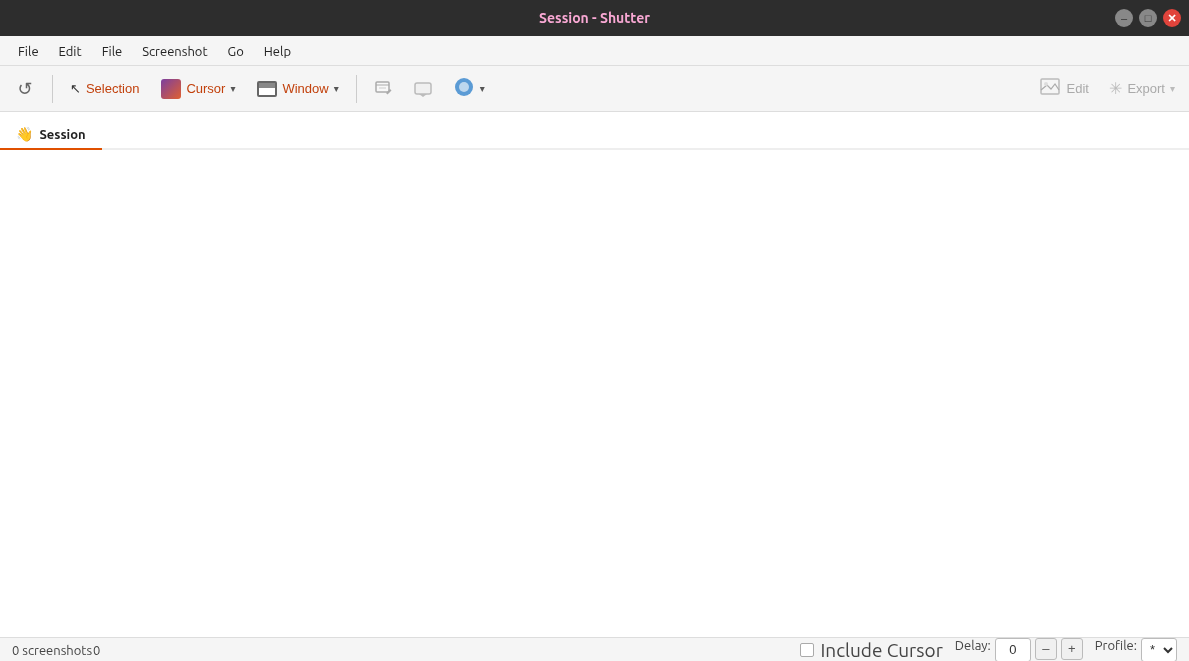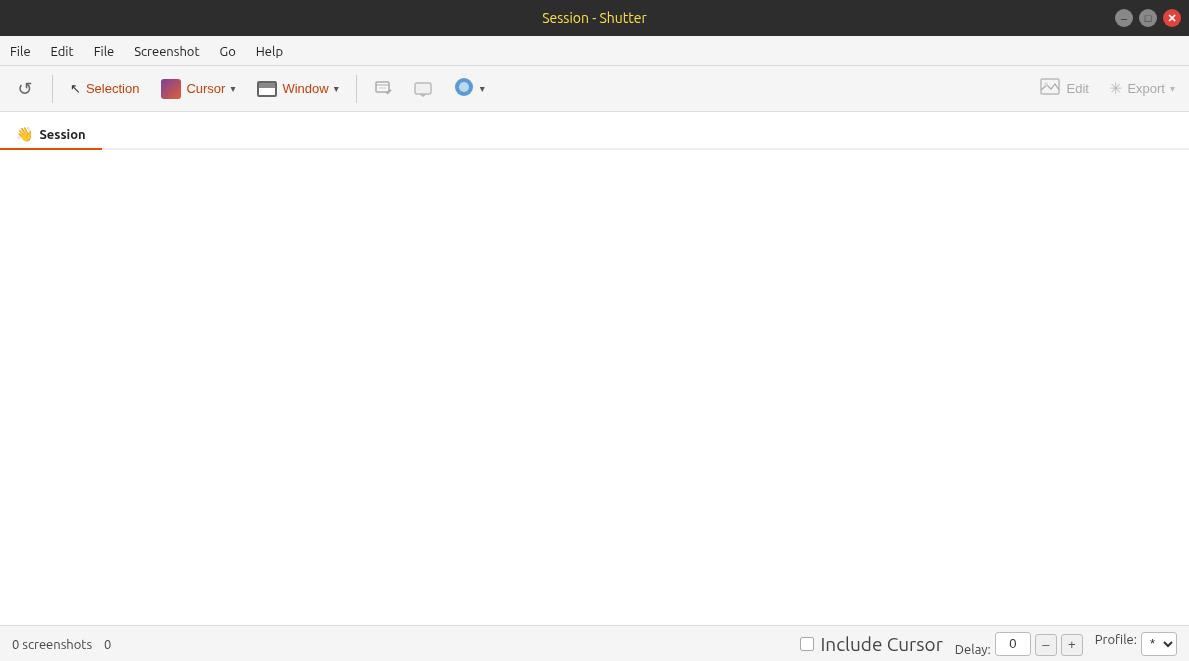--- a/index.html
+++ b/index.html
@@ -23,22 +23,22 @@
       align-items: center;
       justify-content: space-between;
       padding: 0 8px;
       flex-shrink: 0;
     }
     #titlebar-title {
       position: absolute;
       left: 50%;
       transform: translateX(-50%);
       font-size: 14px;
-      font-weight: 400;
-      color: #fde047;
+      font-weight: 700;
+      color: #f9a8d4;
     }
     #titlebar-controls {
       display: flex;
       gap: 6px;
       margin-left: auto;
     }
     .titlebar-btn {
       width: 18px;
       height: 18px;
       border-radius: 50%;
@@ -53,21 +53,21 @@
     .titlebar-btn.maximize { background: #888; color: #333; }
     .titlebar-btn.close { background: #e0443c; color: #fff; font-weight: bold; }
 
     
     #menubar {
       background: #f5f5f5;
       border-bottom: 1px solid #ddd;
       height: 30px;
       display: flex;
       align-items: center;
-      padding: 0 0;
+      padding: 0 8px;
       flex-shrink: 0;
     }
     .menu-item {
       padding: 4px 10px;
       cursor: pointer;
       border-radius: 3px;
       font-size: 13px;
       color: #222;
     }
 
@@ -189,26 +189,26 @@
     #content {
       flex: 1;
       background: #fff;
       overflow: auto;
     }
 
     
     #statusbar {
       background: #f5f5f5;
       border-top: 1px solid #ddd;
-      height: 36px;
+      height: 24px;
       display: flex;
       align-items: center;
       padding: 0 12px;
       flex-shrink: 0;
-      gap: 12px;
+      gap: 1px;
       font-size: 13px;
       color: #444;
     }
     #statusbar-right {
       margin-left: auto;
       display: flex;
       align-items: center;
       gap: 12px;
     }
     .checkbox-label {
@@ -220,21 +220,21 @@
     }
     .checkbox-box {
       width: 14px; height: 14px;
       border: 1px solid #aaa;
       background: #fff;
       border-radius: 2px;
       flex-shrink: 0;
     }
     .delay-control {
       display: flex;
-      align-items: flex-end;
+      align-items: flex-start;
       gap: 4px;
     }
     .delay-input {
       width: 36px;
       height: 24px;
       border: 1px solid #bbb;
       border-radius: 3px;
       text-align: center;
       font-size: 13px;
       background: #fff;

